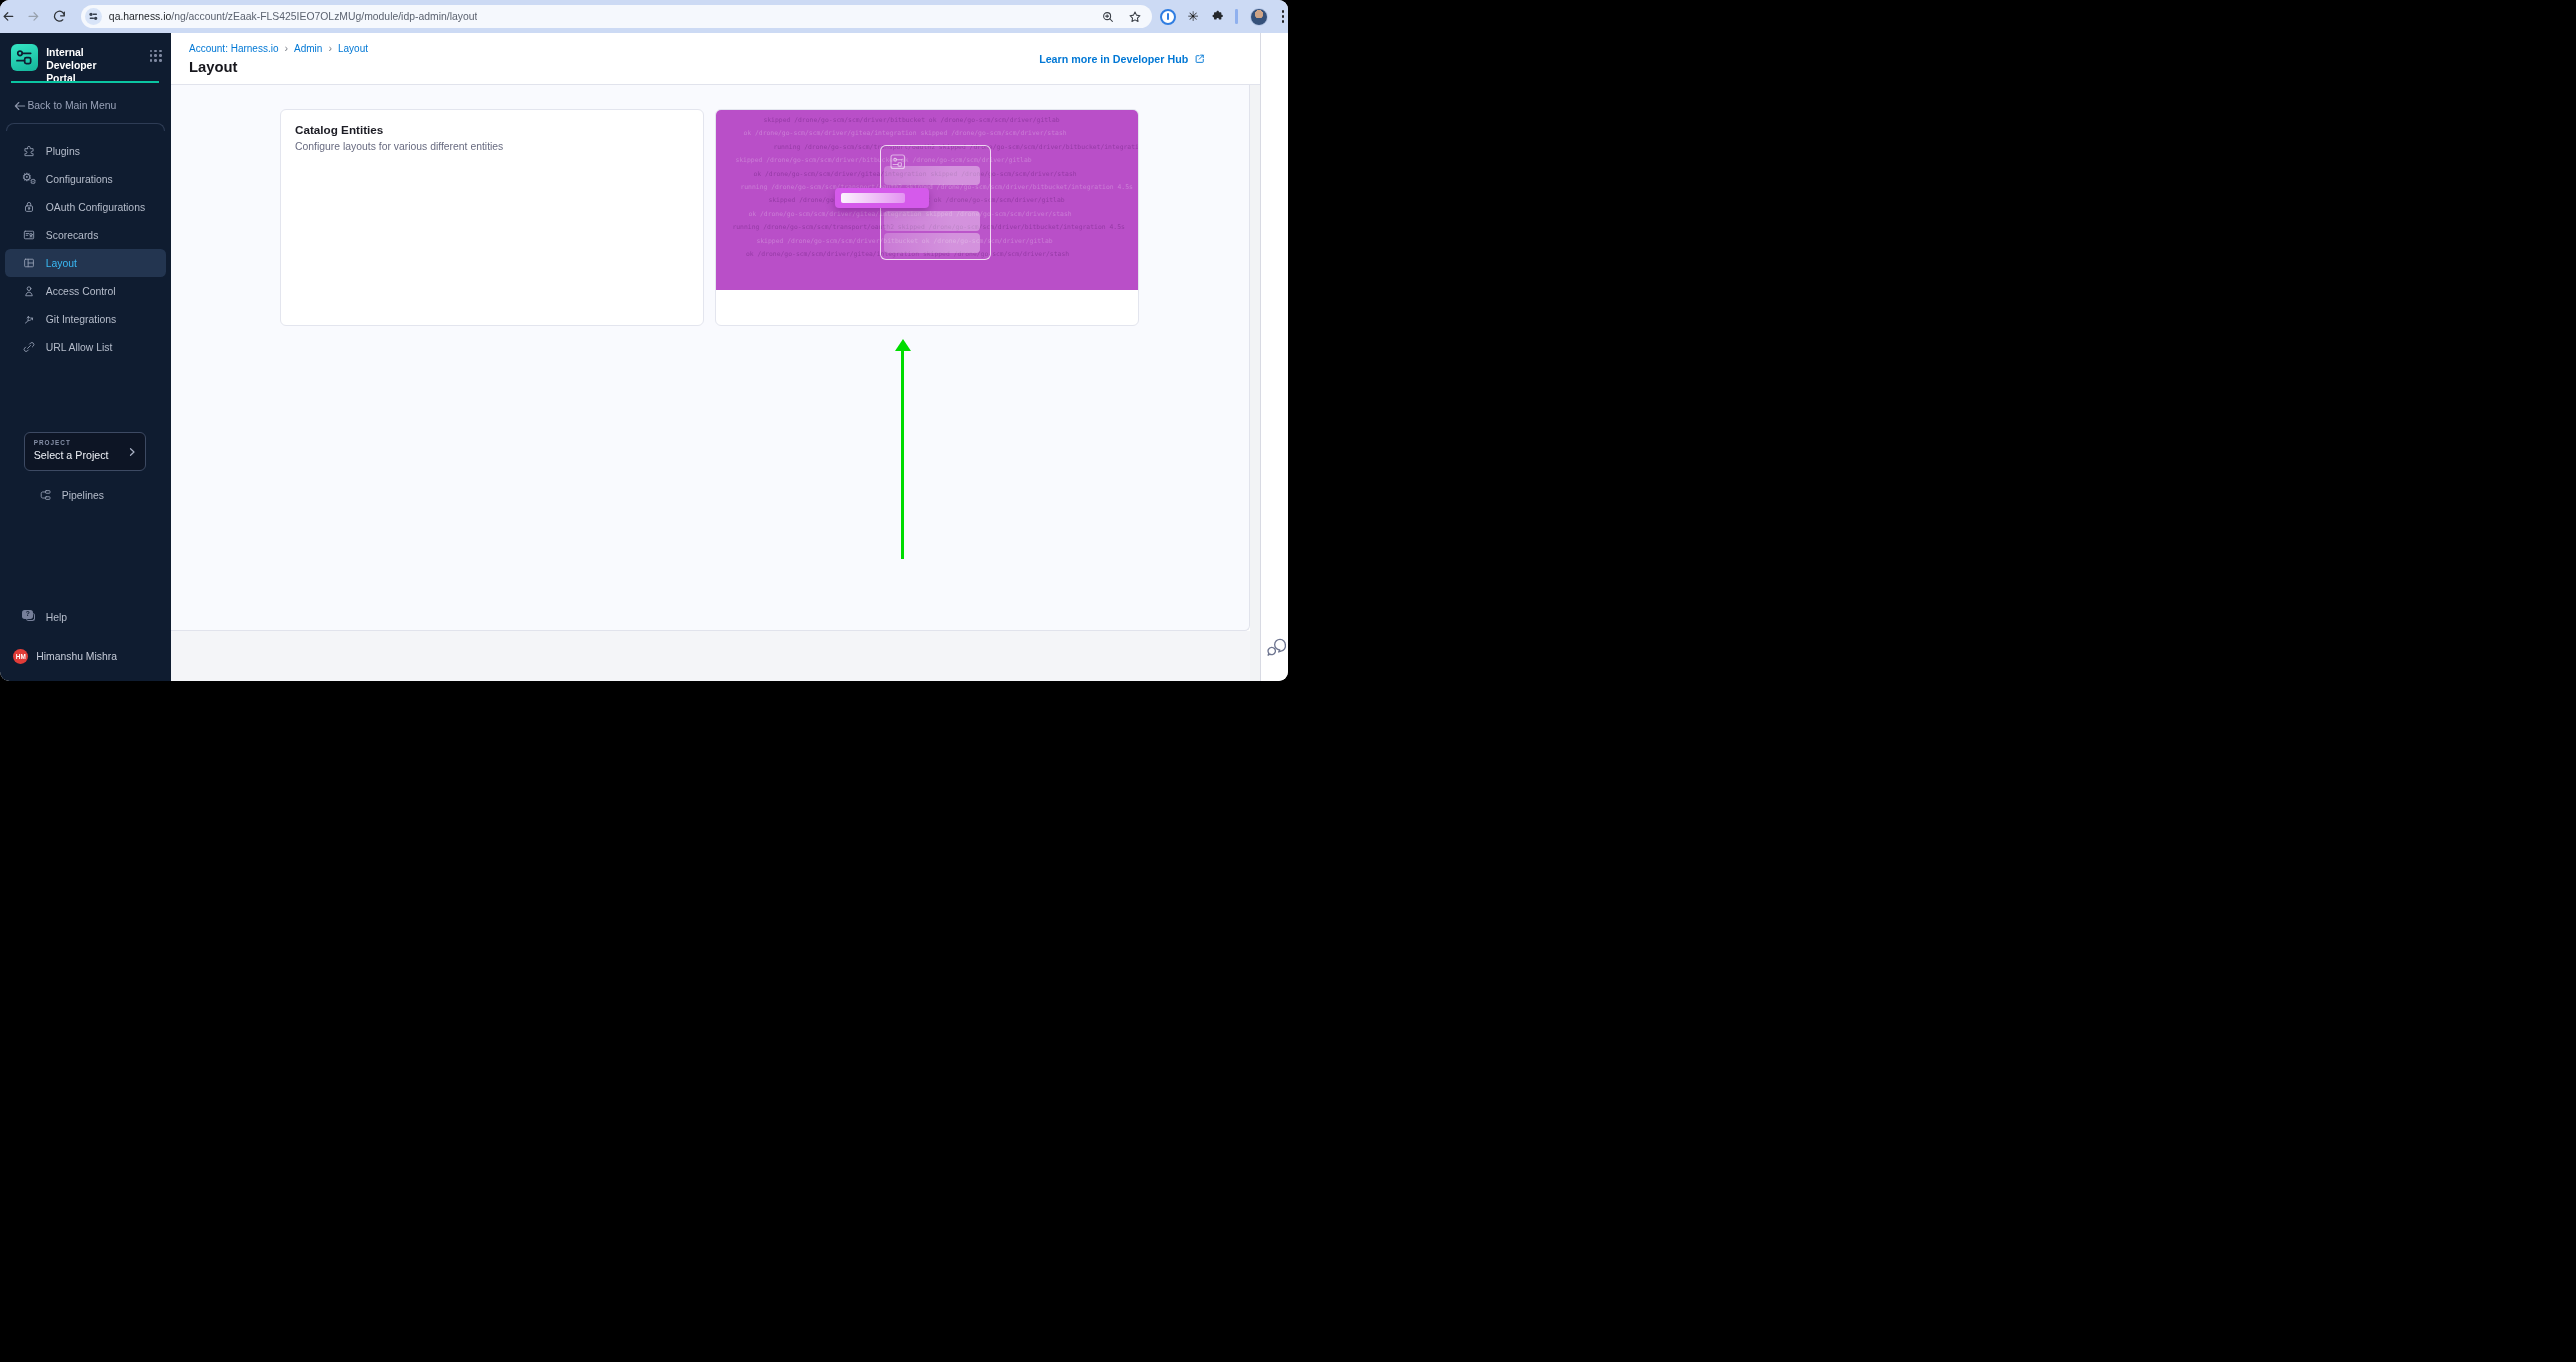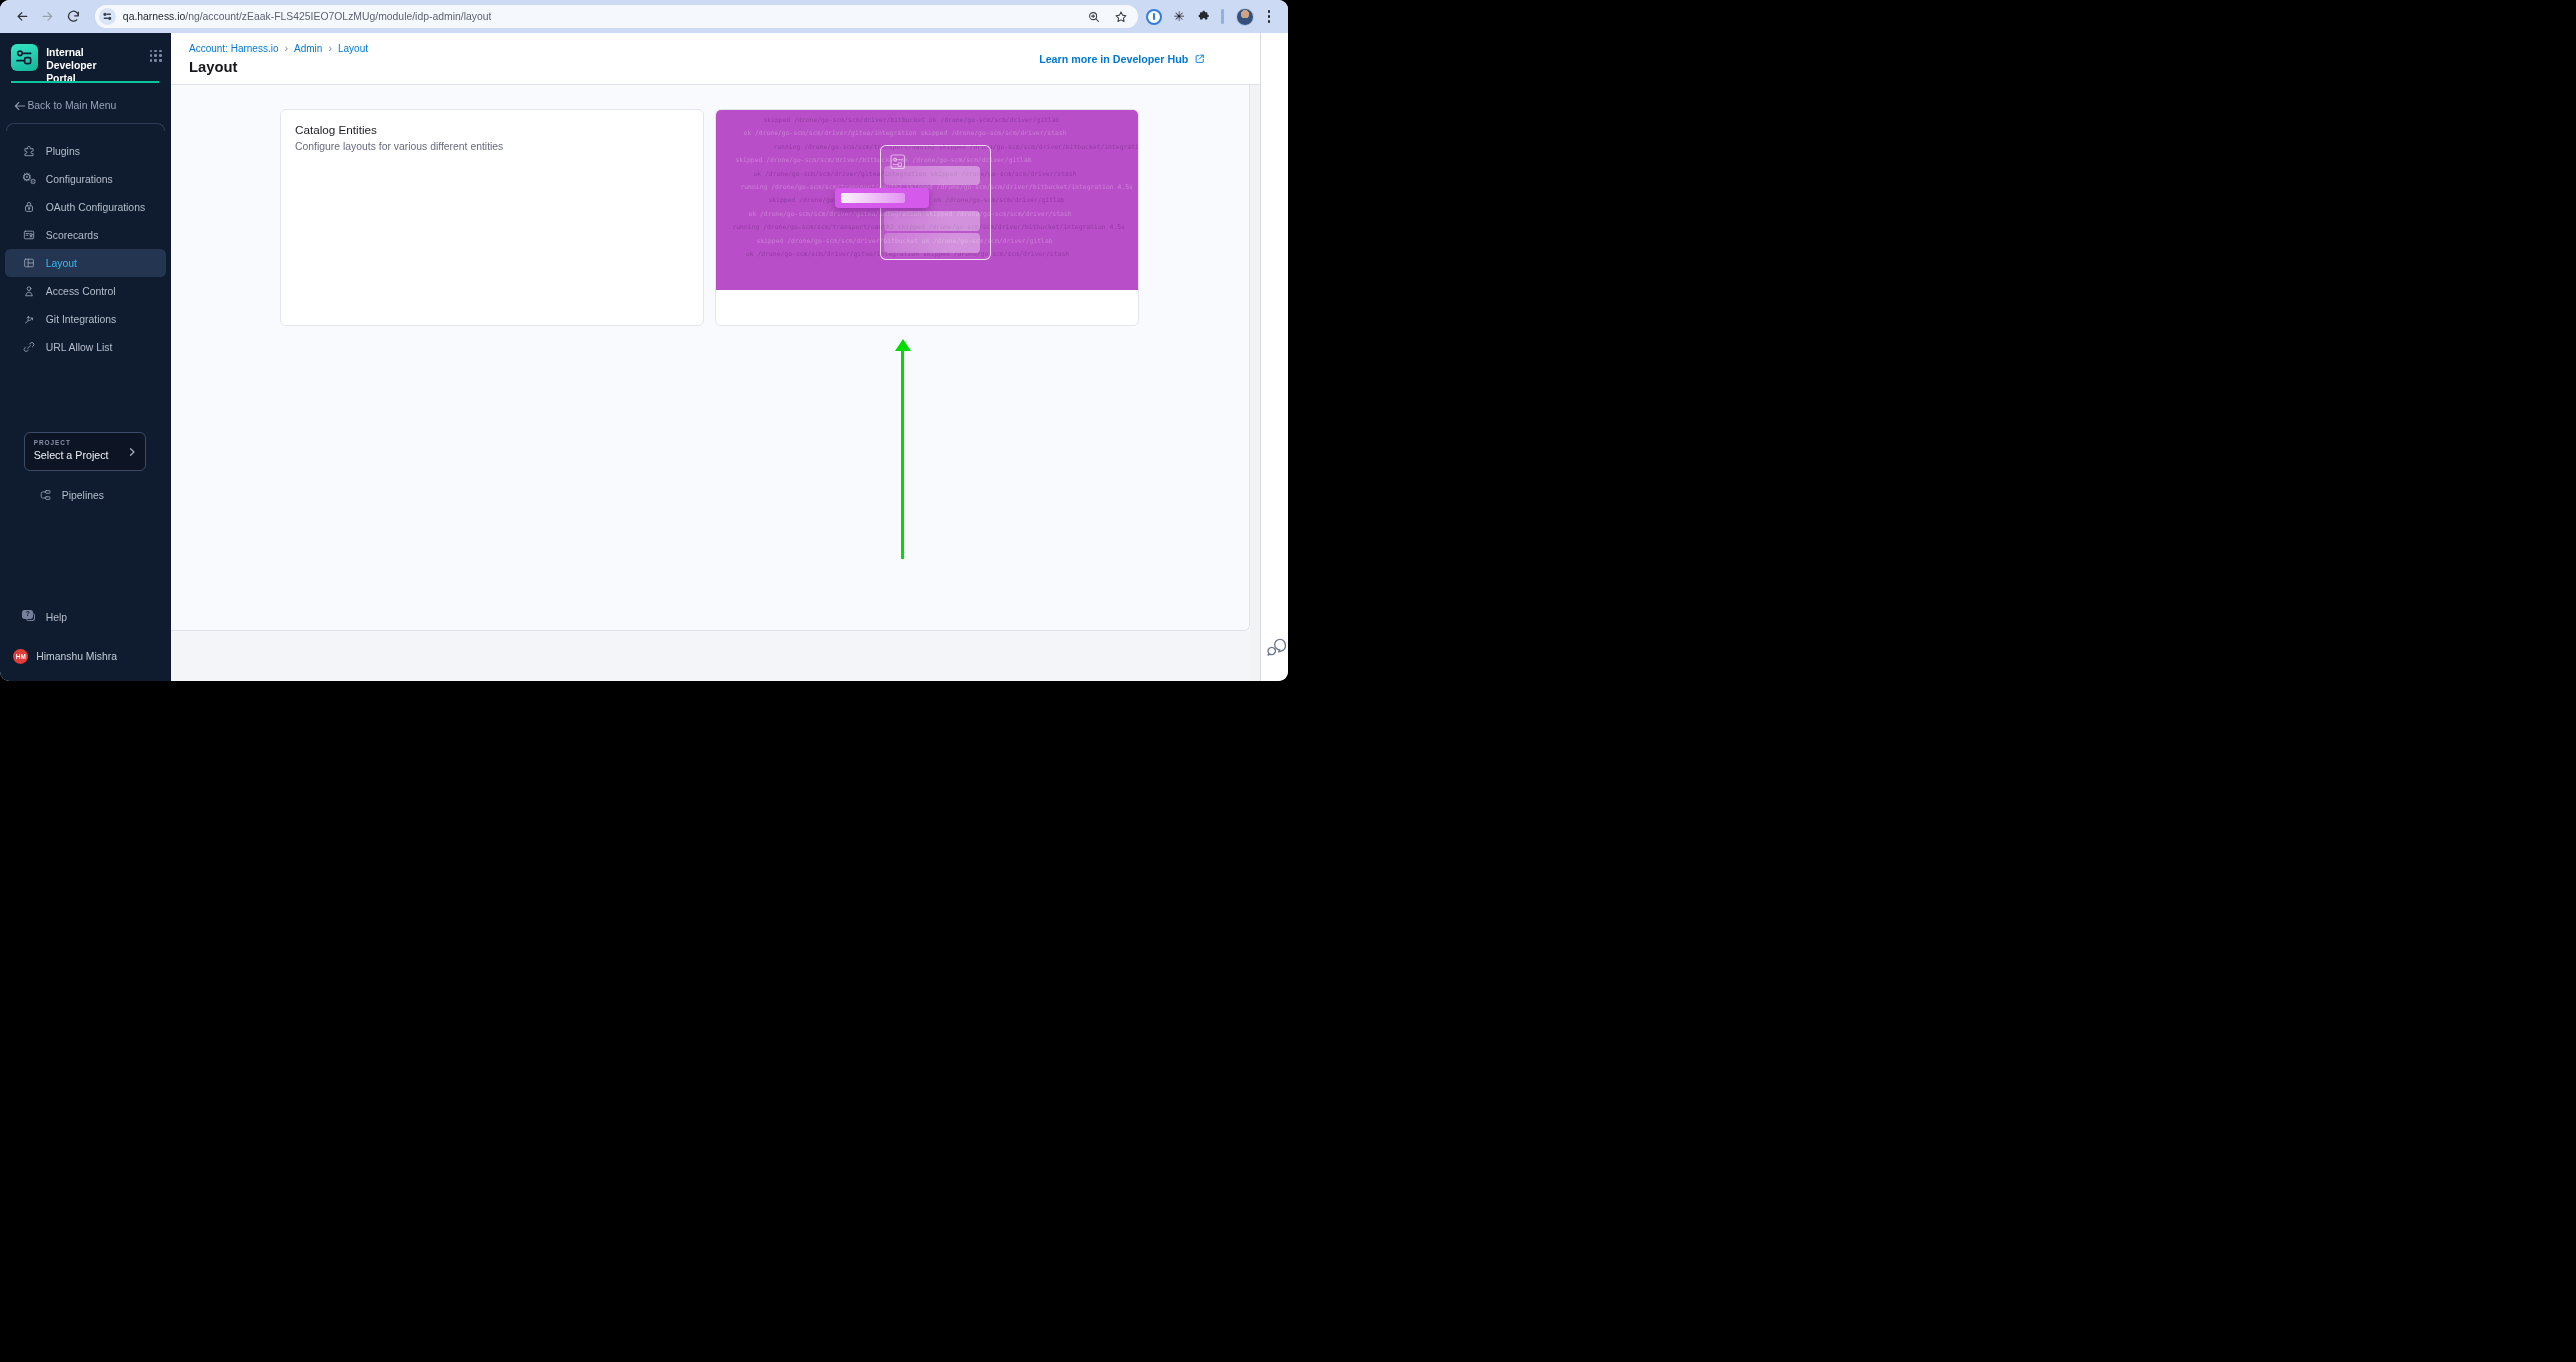--- a/index.html
+++ b/index.html
@@ -3,21 +3,21 @@
 <meta charset="utf-8">
 <style>
   * { margin:0; padding:0; box-sizing:border-box; }
   html,body { background:#000; }
   body { font-family:"Liberation Sans", sans-serif; }
   .screen { position:relative; width:1288px; height:681px; background:#000; }
   .window { position:absolute; inset:0; border-radius:9.4px; overflow:hidden; background:#fff; }
 
   
   .chrome { position:absolute; top:0; left:0; right:0; height:33px; background:#ccdaf4;
-            display:flex; align-items:center; padding:0 15px; }
+            display:flex; align-items:center; padding:0 1px; }
   .nav-ic { width:16px; height:16px; margin-right:9.4px; flex:0 0 auto; cursor:pointer; }
   .nav-ic svg { width:14.8px; height:14.8px; stroke:#2f3338; fill:none; stroke-width:2; stroke-linecap:round; stroke-linejoin:round; }
   .nav-ic.disabled svg { stroke:#98a1ad; }
   .url-pill { flex:1; height:23.5px; margin:0 8px 0 4px; background:#f5f8fd; border-radius:12px;
               display:flex; align-items:center; }
   .tune-badge { width:17px; height:17px; border-radius:50%; background:#d8e4f8; margin-left:4px;
                 display:flex; align-items:center; justify-content:center; cursor:pointer; }
   .tune-badge svg { width:8.7px; height:8.7px; stroke:#38414f; stroke-width:1.8; fill:#38414f; stroke-linecap:round; }
   .url-text { margin-left:6.7px; font-size:10.4px; color:#5c6370; white-space:nowrap; overflow:hidden; }
   .url-text .domain { color:#1f2328; }
@@ -89,21 +89,21 @@
   .content { position:absolute; left:0; top:52px; width:1079px; height:546px; background:#f9fafe;
              border-right:0.7px solid #e1e3ec; border-bottom:0.7px solid #e1e3ec; border-bottom-right-radius:5.4px; }
   .scroll-track { position:absolute; left:1079px; top:52px; bottom:0; width:10px; background:#f2f3f5; }
   .right-divider { position:absolute; left:1089px; top:0; bottom:0; width:1.3px; background:#d8dae3; }
   .footer-strip { position:absolute; left:0; top:598px; width:1079px; bottom:0; background:#f4f5f8; }
 
   .cards-row { position:absolute; left:109px; top:24px; display:flex; gap:11.4px; }
   .card { width:424px; height:217px; background:#fff; border:0.7px solid #e3e5ee; border-radius:6px; overflow:hidden; cursor:pointer; }
   .card-illus { position:relative; height:180px; overflow:hidden; }
   .card-body { padding:12.8px 14px; }
-  .card-title { font-size:11.7px; font-weight:normal; color:#1c1c24; }
+  .card-title { font-size:11.7px; font-weight:bold; color:#1c1c24; }
   .card-desc { margin-top:5.4px; font-size:10.4px; color:#686b80; }
 
   
   .illus-yellow { background:#fbb110; }
   .yaml-line { position:absolute; left:28px; font-family:"DejaVu Sans Mono", monospace; font-size:10px; color:rgba(124,89,6,0.75); }
   .yaml-1 { top:48px; } .yaml-2 { top:72px; }
   .y-panel { position:absolute; left:170px; top:17.5px; width:228px; height:144px; border:1px solid rgba(140,95,0,0.33); border-radius:6.7px; }
   .y-mini { position:absolute; border:1.3px solid #1c1504; border-radius:5.4px; }
   .y-mini1 { left:176px; top:23px; width:109px; height:74px; }
   .y-mini2 { left:291px; top:23px; width:103px; height:74px; }

